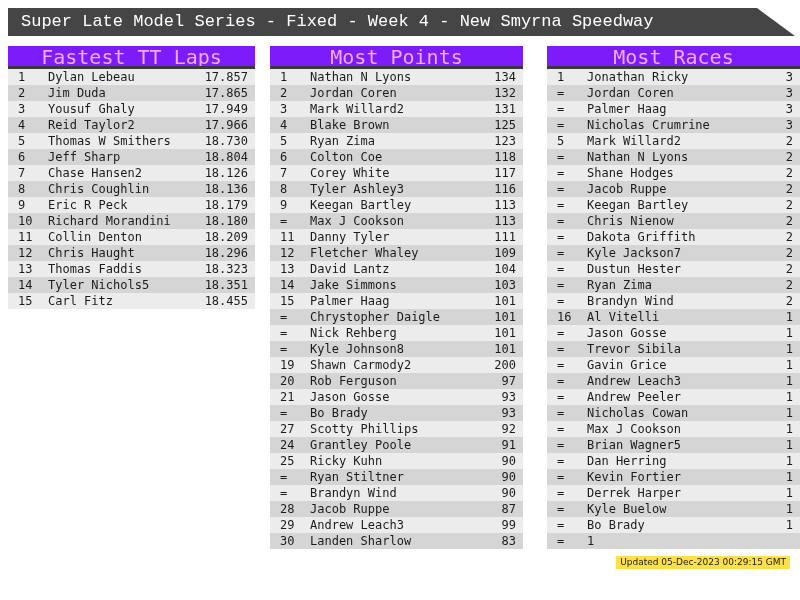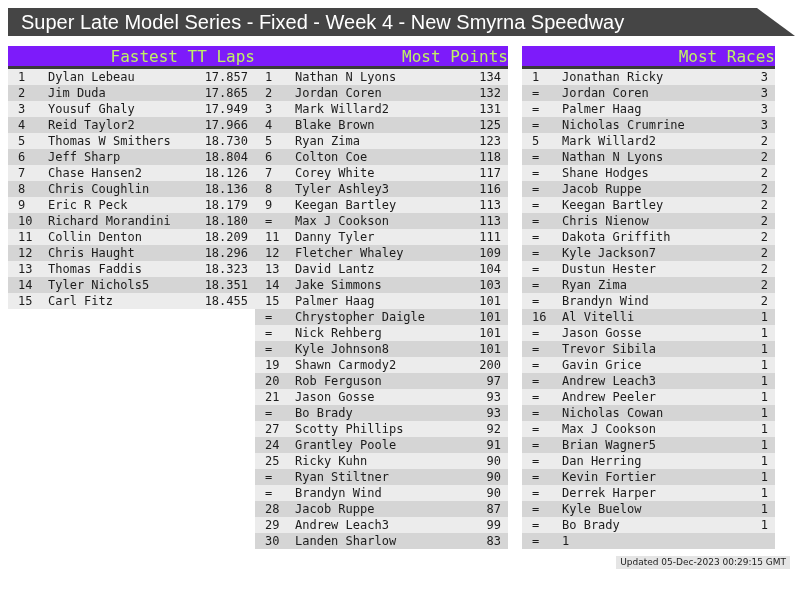--- a/index.html
+++ b/index.html
@@ -6,47 +6,47 @@
   html, body { width: 800px; height: 600px; background: #ffffff; overflow: hidden; }
   body { font-family: "DejaVu Sans Mono", monospace; position: relative; }
 
   .title-bar {
     position: absolute;
     left: 8px; top: 8px;
     width: 787px; height: 28px;
     background: #454545;
     clip-path: polygon(0 0, calc(100% - 38px) 0, 100% 100%, 0 100%);
     color: #ffffff;
-    font-family: Liberation Sans, sans-serif;
-    font-size: 20px;
+    font-family: Liberation Mono, monospace;
+    font-size: 17px;
     line-height: 28px;
     padding-left: 13px;
     white-space: nowrap;
   }
 
   .boards {
     position: absolute;
     left: 8px; top: 46px;
     display: flex;
     align-items: flex-start;
   }
   .board { background: #ffffff; }
   .board-1 { width: 247px; }
-  .board-2 { width: 253px; }
-  .board-3 { width: 253px; margin-left: 14px; }
+  .board-2 { width: 253px; margin-left: 15px; }
+  .board-3 { width: 253px; margin-left: 24px; }
 
   .board-header {
     height: 23px;
     line-height: 22px;
     background: #7d1bfa;
     border-bottom: 3px solid #3a3a3a;
-    color: #bef264;
+    color: #f0abfc;
     font-family: "DejaVu Sans Mono", monospace;
-    font-size: 16px;
-    text-align: right;
+    font-size: 20px;
+    text-align: center;
     white-space: nowrap;
     overflow: hidden;
   }
 
   .row {
     display: flex;
     height: 16px;
     line-height: 16px;
     font-size: 12px;
     color: #1c1c1c;
@@ -57,21 +57,21 @@
   .row.even { background: #d5d5d5; }
 
   .cell.rank   { width: 40px; padding-left: 10px; flex: 0 0 auto; }
   .cell.driver { flex: 1 1 auto; overflow: hidden; }
   .cell.value  { flex: 0 0 auto; padding-right: 7px; text-align: right; }
 
   .footer {
     position: absolute;
     top: 556px;
     right: 10px;
-    background: #e5e5e5;
+    background: #fde047;
     color: #222222;
     font-family: "DejaVu Sans", "Liberation Sans", sans-serif;
     font-size: 9px;
     line-height: 13px;
     padding: 0 4px;
     white-space: nowrap;
   }
 </style>
 </head>
 <body>

